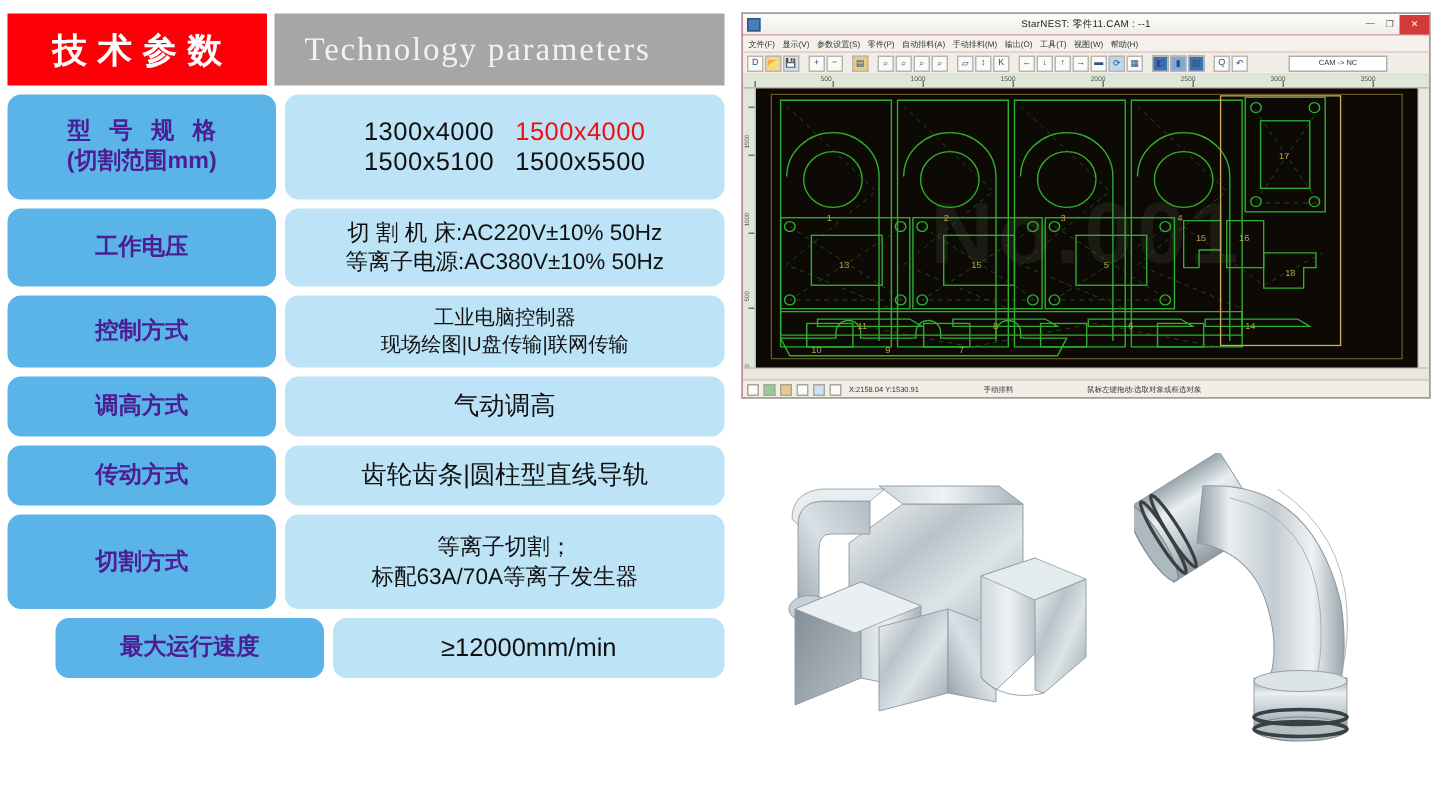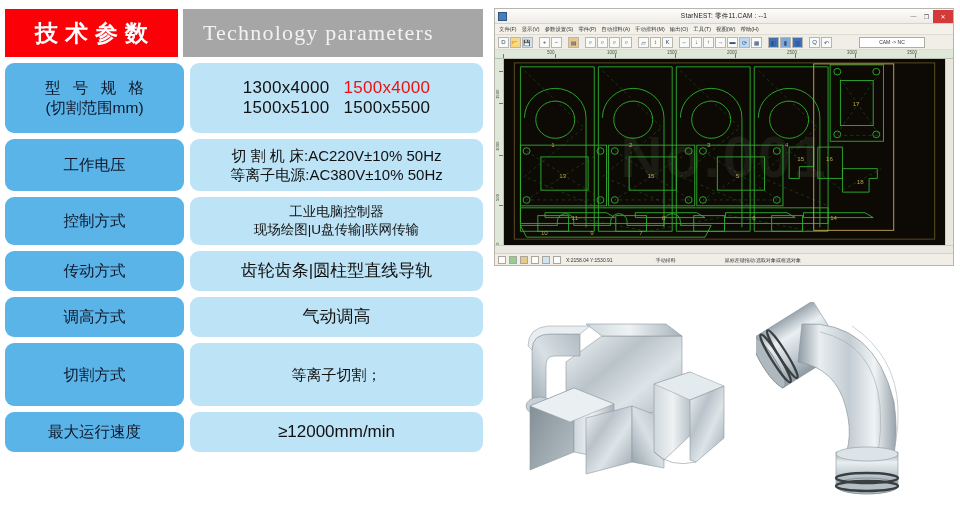--- a/index.html
+++ b/index.html
@@ -23,23 +23,23 @@
   .hdr-en {
     flex: 1; margin-left: 5px; background: #a6a6a6; color: #f2f2f2;
     display: flex; align-items: center; padding-left: 20px;
     font-family: "Liberation Serif", "DejaVu Serif", serif;
     font-size: 22px; letter-spacing: 1.2px;
   }
 
   .spec-row { display: flex; margin-bottom: 6px; }
   .cell-label {
     width: 179px; background: #5ab4e8; border-radius: 9px;
-    color: #0f172a; display: flex; flex-direction: column;
+    color: #4c1d95; display: flex; flex-direction: column;
     align-items: center; justify-content: center;
-    font-size: 15.5px; line-height: 1.28; text-align: center;
+    font-size: 15.5px; line-height: 1.28; text-align: center; font-weight: bold;
   }
   .cell-label .l1 { letter-spacing: 4px; text-indent: 4px; }
   .cell-value {
     flex: 1; margin-left: 6px; background: #bde3f7; border-radius: 9px;
     color: #111; display: flex; flex-direction: column;
     align-items: center; justify-content: center;
     text-align: center; padding: 2px 4px;
   }
   .vline { line-height: 1.3; white-space: pre; }
   .v-lg { font-size: 17px; }
@@ -49,21 +49,21 @@
   .model-grid { display: flex; gap: 14px; font-size: 17px; letter-spacing: .3px; text-align: center; }
 
   
   .r0 { height: 70px; }
   .r1 { height: 52px; }
   .r2 { height: 48px; justify-content: space-between; }
   .r3 { height: 40px; }
   .r4 { height: 40px; }
   .r5 { height: 63px; }
   .r6 { height: 52px; }
-  .r7 { height: 40px; }
+  .r7 { height: 40px; margin-left: 32px; }
 
   
   #cad-window {
     position: absolute; left: 494px; top: 8px; width: 460px; height: 258px;
     background: #be185d; border: 1px solid #b8b5ad;
     display: flex; flex-direction: column; overflow: hidden;
   }
   .cad-titlebar {
     height: 15px; background: linear-gradient(#fdfdfd,#eeecE6);
     border-bottom: 1px solid #d6d3cb;
@@ -183,44 +183,45 @@
     <div class="spec-row r2">
       <div class="cell-label">
         <span>控制方式</span>
       </div>
       <div class="cell-value">
         <div class="vline v-sm">工业电脑控制器</div>
         <div class="vline v-sm">现场绘图|U盘传输|联网传输</div>
       </div>
     </div>
 
+    <div class="spec-row r4">
+      <div class="cell-label">
+        <span>调高方式</span>
+      </div>
+      <div class="cell-value">
+        <div class="vline v-lg">气动调高</div>
+      </div>
+    </div>
+
     <div class="spec-row r3">
       <div class="cell-label">
         <span>传动方式</span>
       </div>
       <div class="cell-value">
         <div class="vline v-lg">齿轮齿条|圆柱型直线导轨</div>
       </div>
     </div>
 
-    <div class="spec-row r4">
-      <div class="cell-label">
-        <span>调高方式</span>
-      </div>
-      <div class="cell-value">
-        <div class="vline v-lg">气动调高</div>
-      </div>
-    </div>
-
     <div class="spec-row r5">
       <div class="cell-label">
         <span>切割方式</span>
       </div>
       <div class="cell-value">
         <div class="vline v-md">等离子切割；</div>
+        <div class="vline v-md">标配63A/70A等离子发生器</div>
       </div>
     </div>
 
 
     <div class="spec-row r7">
       <div class="cell-label">
         <span>最大运行速度</span>
       </div>
       <div class="cell-value">
         <div class="vline v-lg">≥12000mm/min</div>

